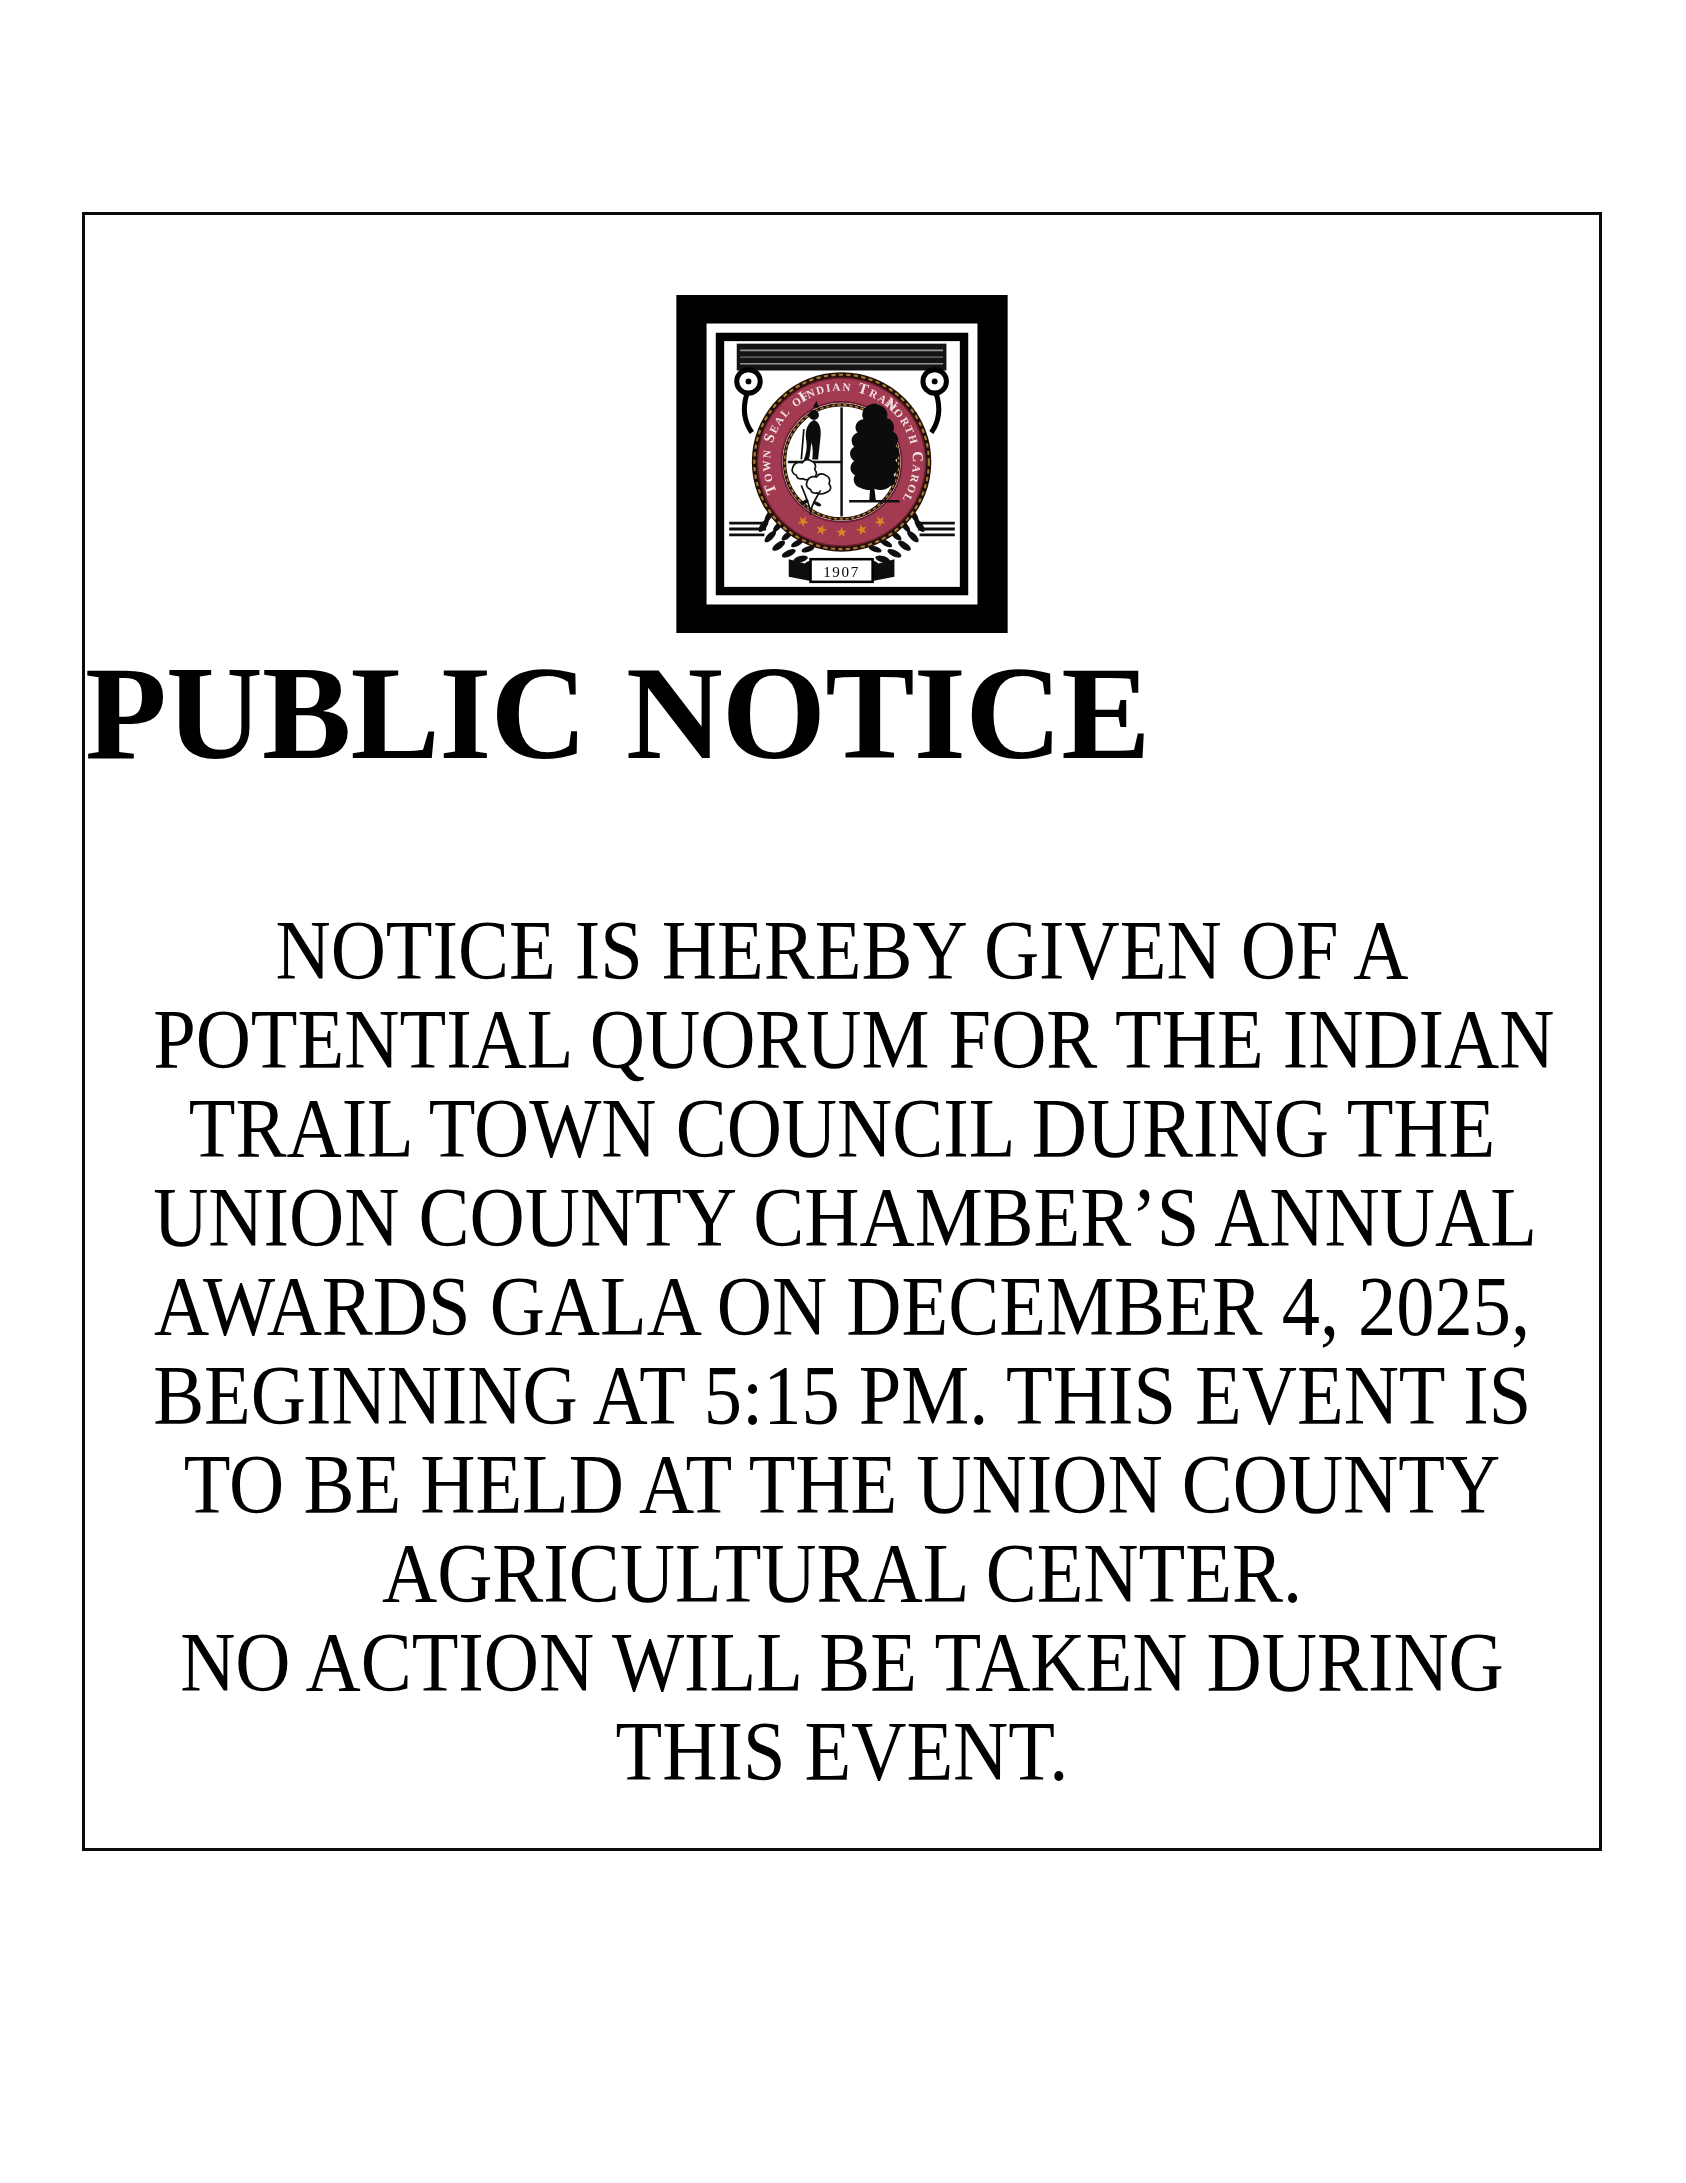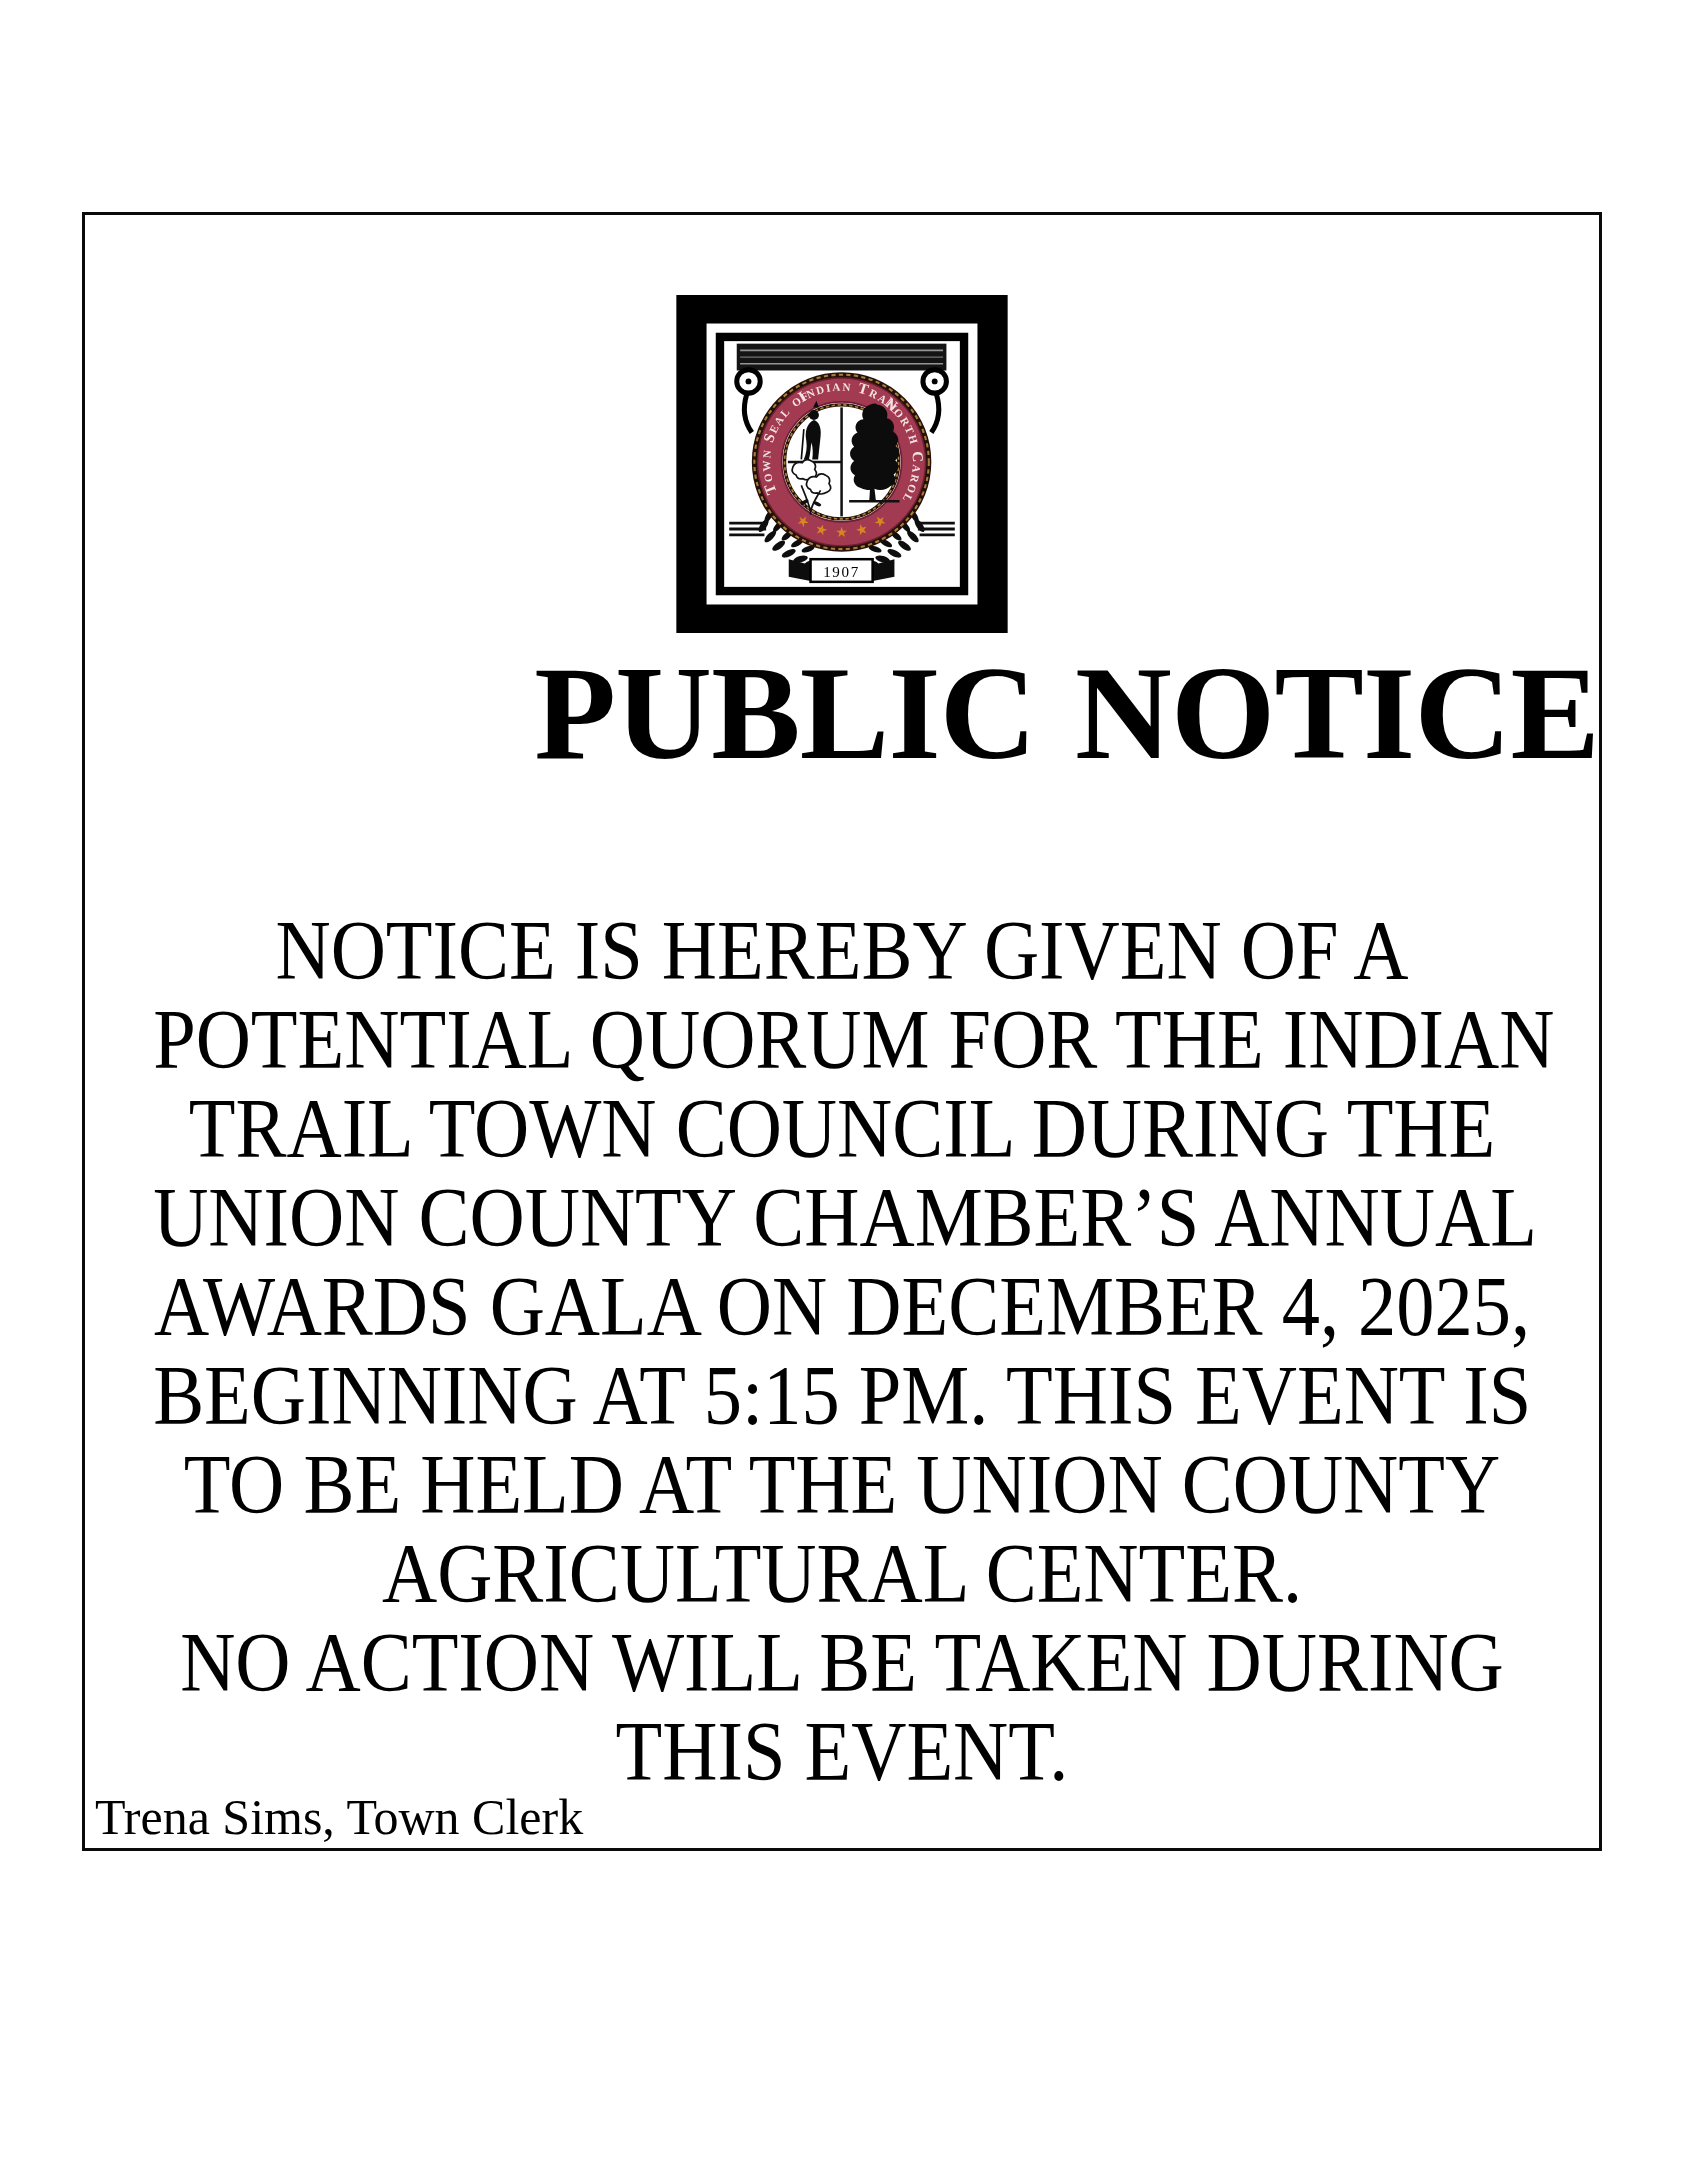--- a/index.html
+++ b/index.html
@@ -29,21 +29,21 @@
     transform: translateX(-50%);
     width: 332px;
     height: 338px;
   }
   .heading {
     position: absolute;
     top: 431px;
     left: 0;
     width: 100%;
     margin: 0;
-    text-align: right;
+    text-align: left;
     font-size: 134px;
     line-height: 134px;
     font-weight: bold;
     letter-spacing: -0.8px;
     word-spacing: 6.7px;
     white-space: nowrap;
   }
   .body-text {
     position: absolute;
     top: 691px;
@@ -207,17 +207,16 @@
       <div class="line">TRAIL TOWN COUNCIL DURING THE</div>
       <div class="line">UNION COUNTY CHAMBER’S ANNUAL</div>
       <div class="line">AWARDS GALA ON DECEMBER 4, 2025,</div>
       <div class="line">BEGINNING AT 5:15 PM. THIS EVENT IS</div>
       <div class="line">TO BE HELD AT THE UNION COUNTY</div>
       <div class="line">AGRICULTURAL CENTER.</div>
       <div class="line">NO ACTION WILL BE TAKEN DURING</div>
       <div class="line">THIS EVENT.</div>
     </div>
 
-    <div class="signature">Trena Sims, Town Clerk</div>
 
   </div>
 </div>
 
 
 </body></html>

